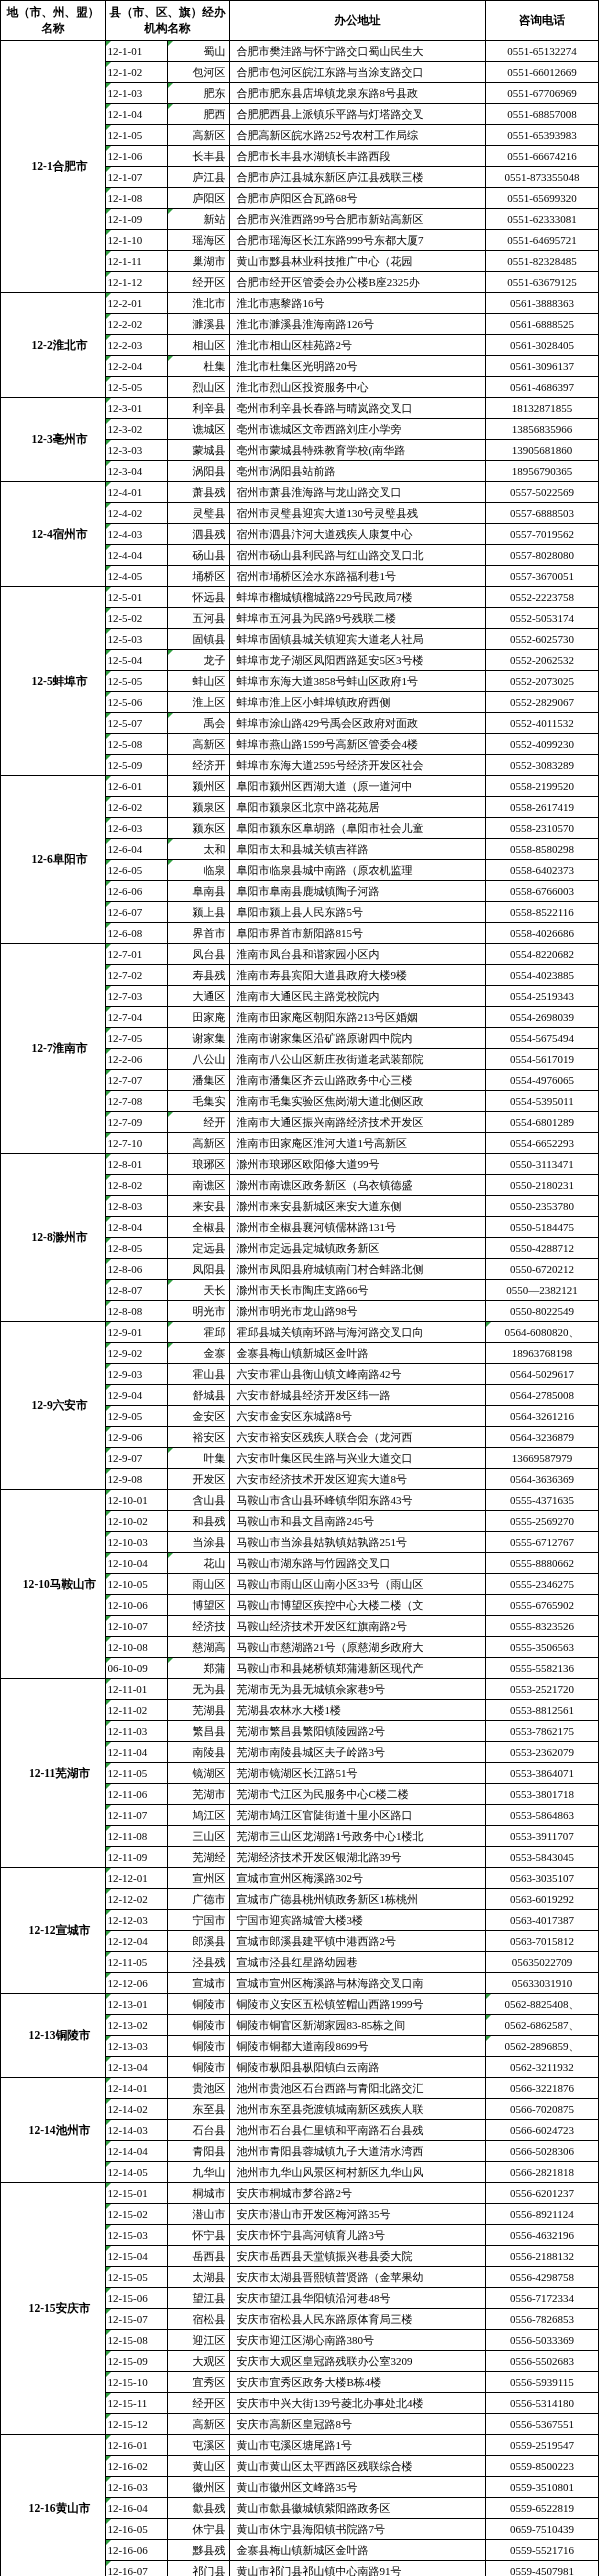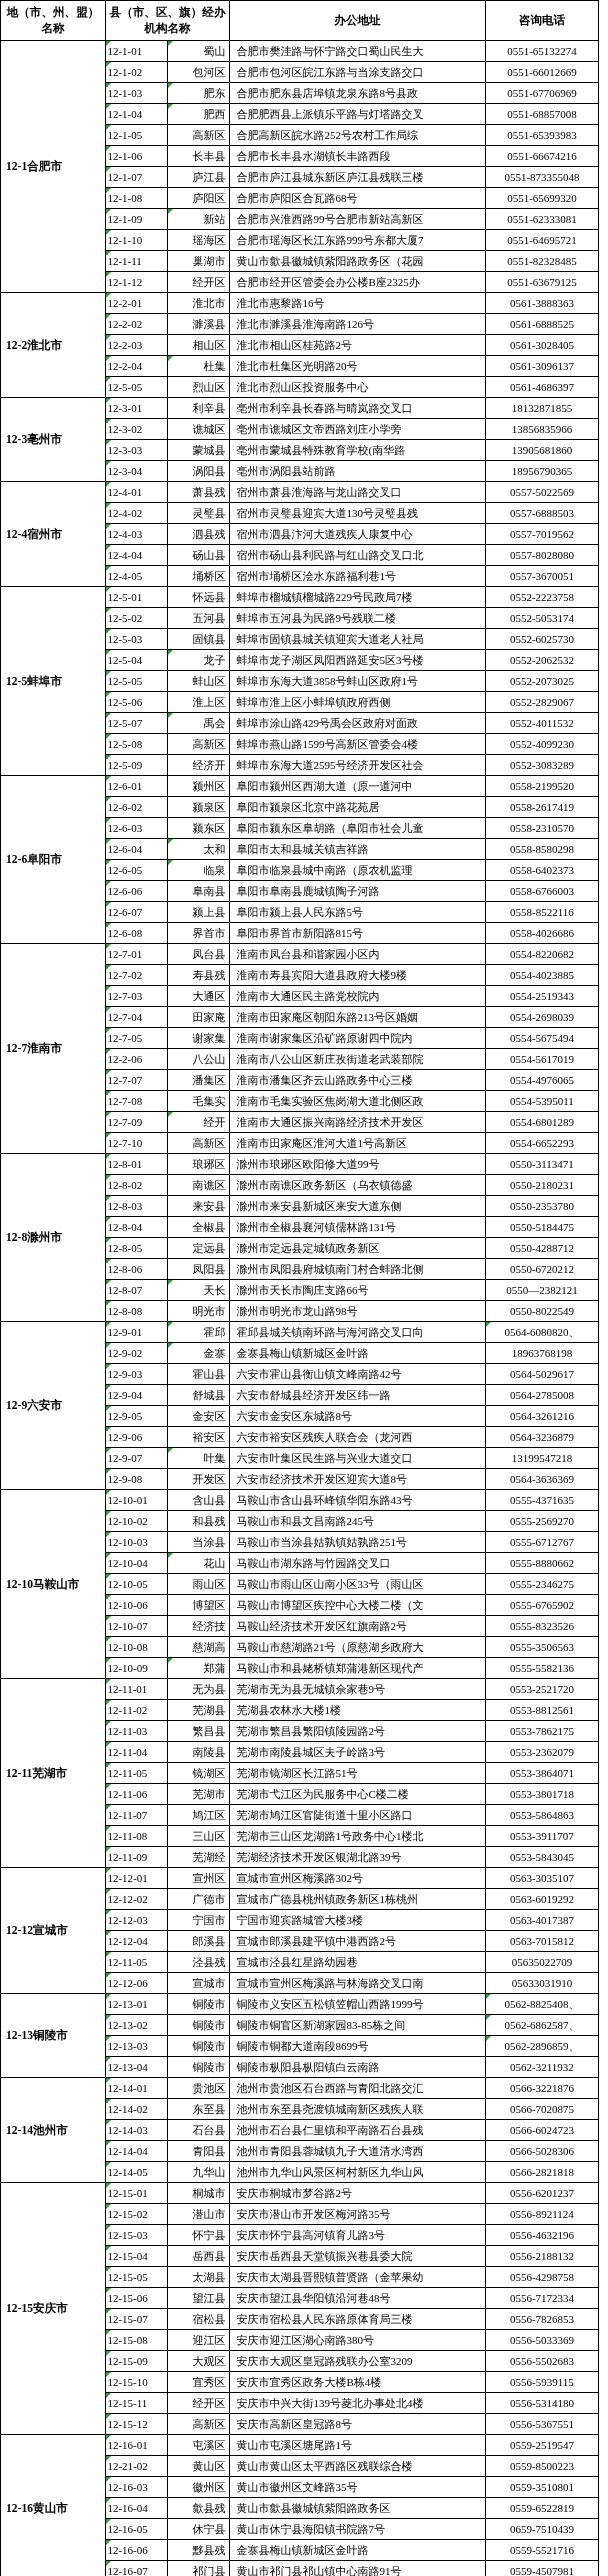--- a/index.html
+++ b/index.html
@@ -3,21 +3,21 @@
 <meta charset="utf-8">
 <style>
   html,body{margin:0;padding:0;background:#fff;}
   body{width:609px;font-family:"Liberation Serif","DejaVu Serif",serif;color:#000;}
   table{border-collapse:collapse;table-layout:fixed;border:1.4px solid #000;margin:0;}
   td,th{border:0.7px solid #000;box-sizing:border-box;vertical-align:middle;
         overflow:hidden;white-space:nowrap;}
   thead th{height:40px;font-size:11.6px;font-weight:bold;text-align:center;
            white-space:normal;line-height:1.35;padding:0 1.4px;}
   tbody tr{height:21px;}
-  .c-city{font-size:11.6px;font-weight:bold;text-align:left;padding-left:5px;white-space:normal;}
+  .c-city{font-size:11.6px;font-weight:bold;text-align:center;padding-left:14px;white-space:normal;}
   .c-code{font-size:11px;text-align:left;padding-left:1.4px;position:relative;}
   .c-name{font-size:11px;text-align:right;padding-right:3.6px;position:relative;}
   .c-addr{font-size:11px;text-align:left;padding-left:6.5px;}
   .c-phone{font-size:11px;text-align:center;position:relative;}
   .tri::before{content:"";position:absolute;top:0;left:0;width:0;height:0;
                border-top:5px solid #2f9e3f;border-right:5px solid transparent;}
 </style>
 </head>
 <body>
 
@@ -95,21 +95,21 @@
       </tr>
       <tr>
         <td class="c-code tri">12-1-10</td>
         <td class="c-name">瑶海区</td>
         <td class="c-addr">合肥市瑶海区长江东路999号东都大厦7</td>
         <td class="c-phone">0551-64695721</td>
       </tr>
       <tr>
         <td class="c-code tri">12-1-11</td>
         <td class="c-name">巢湖市</td>
-        <td class="c-addr">黄山市歙县徽城镇紫阳路政务区（花园</td>
+        <td class="c-addr">黄山市黟县林业科技推广中心（花园</td>
         <td class="c-phone">0551-82328485</td>
       </tr>
       <tr>
         <td class="c-code tri">12-1-12</td>
         <td class="c-name">经开区</td>
         <td class="c-addr">合肥市经开区管委会办公楼B座2325办</td>
         <td class="c-phone">0551-63679125</td>
       </tr>
       <tr>
         <td class="c-city" rowspan="5">12-2淮北市</td>
@@ -446,21 +446,21 @@
       <tr>
         <td class="c-code tri">12-9-06</td>
         <td class="c-name">裕安区</td>
         <td class="c-addr">六安市裕安区残疾人联合会（龙河西</td>
         <td class="c-phone">0564-3236879</td>
       </tr>
       <tr>
         <td class="c-code tri">12-9-07</td>
         <td class="c-name tri">叶集</td>
         <td class="c-addr">六安市叶集区民生路与兴业大道交口</td>
-        <td class="c-phone">13199547218</td>
+        <td class="c-phone">13669587979</td>
       </tr>
       <tr>
         <td class="c-code tri">12-9-08</td>
         <td class="c-name">开发区</td>
         <td class="c-addr">六安市经济技术开发区迎宾大道8号</td>
         <td class="c-phone">0564-3636369</td>
       </tr>
       <tr>
         <td class="c-city" rowspan="9">12-10马鞍山市</td>
         <td class="c-code tri">12-10-01</td>
@@ -504,21 +504,21 @@
         <td class="c-addr">马鞍山经济技术开发区红旗南路2号</td>
         <td class="c-phone">0555-8323526</td>
       </tr>
       <tr>
         <td class="c-code tri">12-10-08</td>
         <td class="c-name">慈湖高</td>
         <td class="c-addr">马鞍山市慈湖路21号（原慈湖乡政府大</td>
         <td class="c-phone">0555-3506563</td>
       </tr>
       <tr>
-        <td class="c-code tri">12-10-09</td>
+        <td class="c-code tri">06-10-09</td>
         <td class="c-name tri">郑蒲</td>
         <td class="c-addr">马鞍山市和县姥桥镇郑蒲港新区现代产</td>
         <td class="c-phone">0555-5582136</td>
       </tr>
       <tr>
         <td class="c-city" rowspan="9">12-11芜湖市</td>
         <td class="c-code tri">12-11-01</td>
         <td class="c-name">无为县</td>
         <td class="c-addr">芜湖市无为县无城镇佘家巷9号</td>
         <td class="c-phone">0553-2521720</td>
@@ -738,21 +738,21 @@
         <td class="c-phone">0556-5367551</td>
       </tr>
       <tr>
         <td class="c-city" rowspan="7">12-16黄山市</td>
         <td class="c-code tri">12-16-01</td>
         <td class="c-name">屯溪区</td>
         <td class="c-addr">黄山市屯溪区塘尾路1号</td>
         <td class="c-phone">0559-2519547</td>
       </tr>
       <tr>
-        <td class="c-code tri">12-21-02</td>
+        <td class="c-code tri">12-16-02</td>
         <td class="c-name">黄山区</td>
         <td class="c-addr">黄山市黄山区太平西路区残联综合楼</td>
         <td class="c-phone">0559-8500223</td>
       </tr>
       <tr>
         <td class="c-code tri">12-16-03</td>
         <td class="c-name">徽州区</td>
         <td class="c-addr">黄山市徽州区文峰路35号</td>
         <td class="c-phone">0559-3510801</td>
       </tr>

